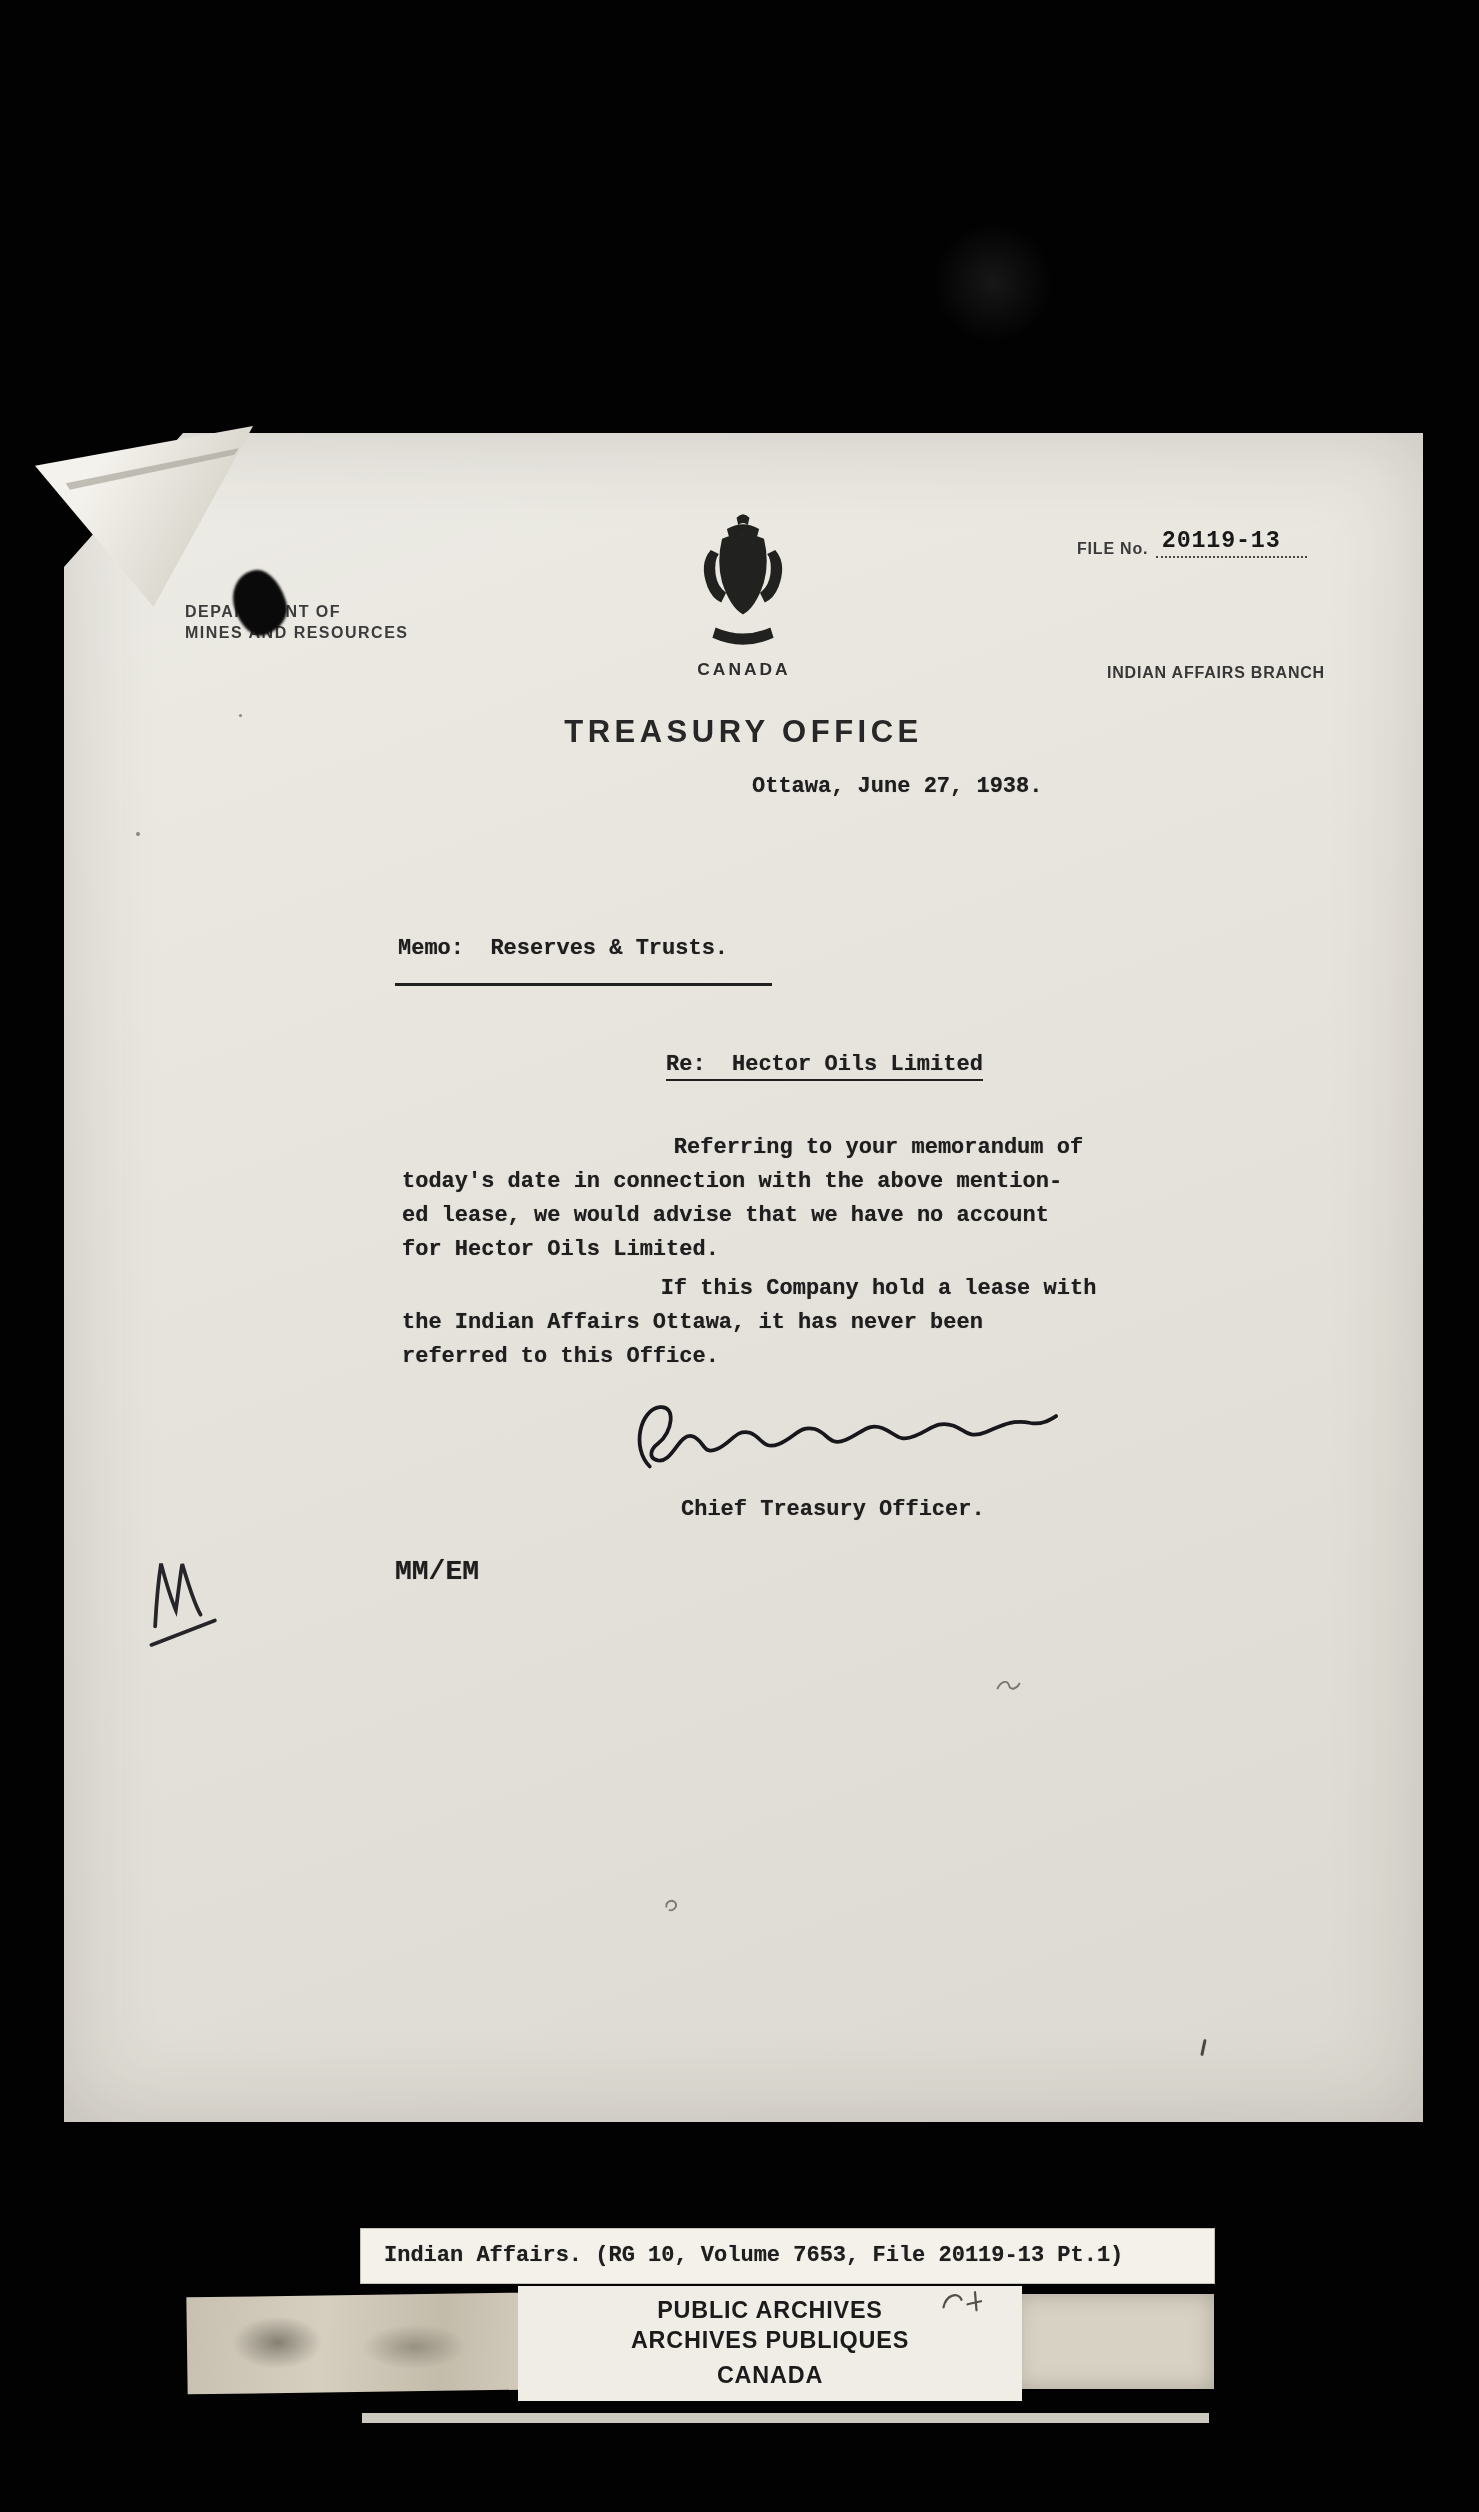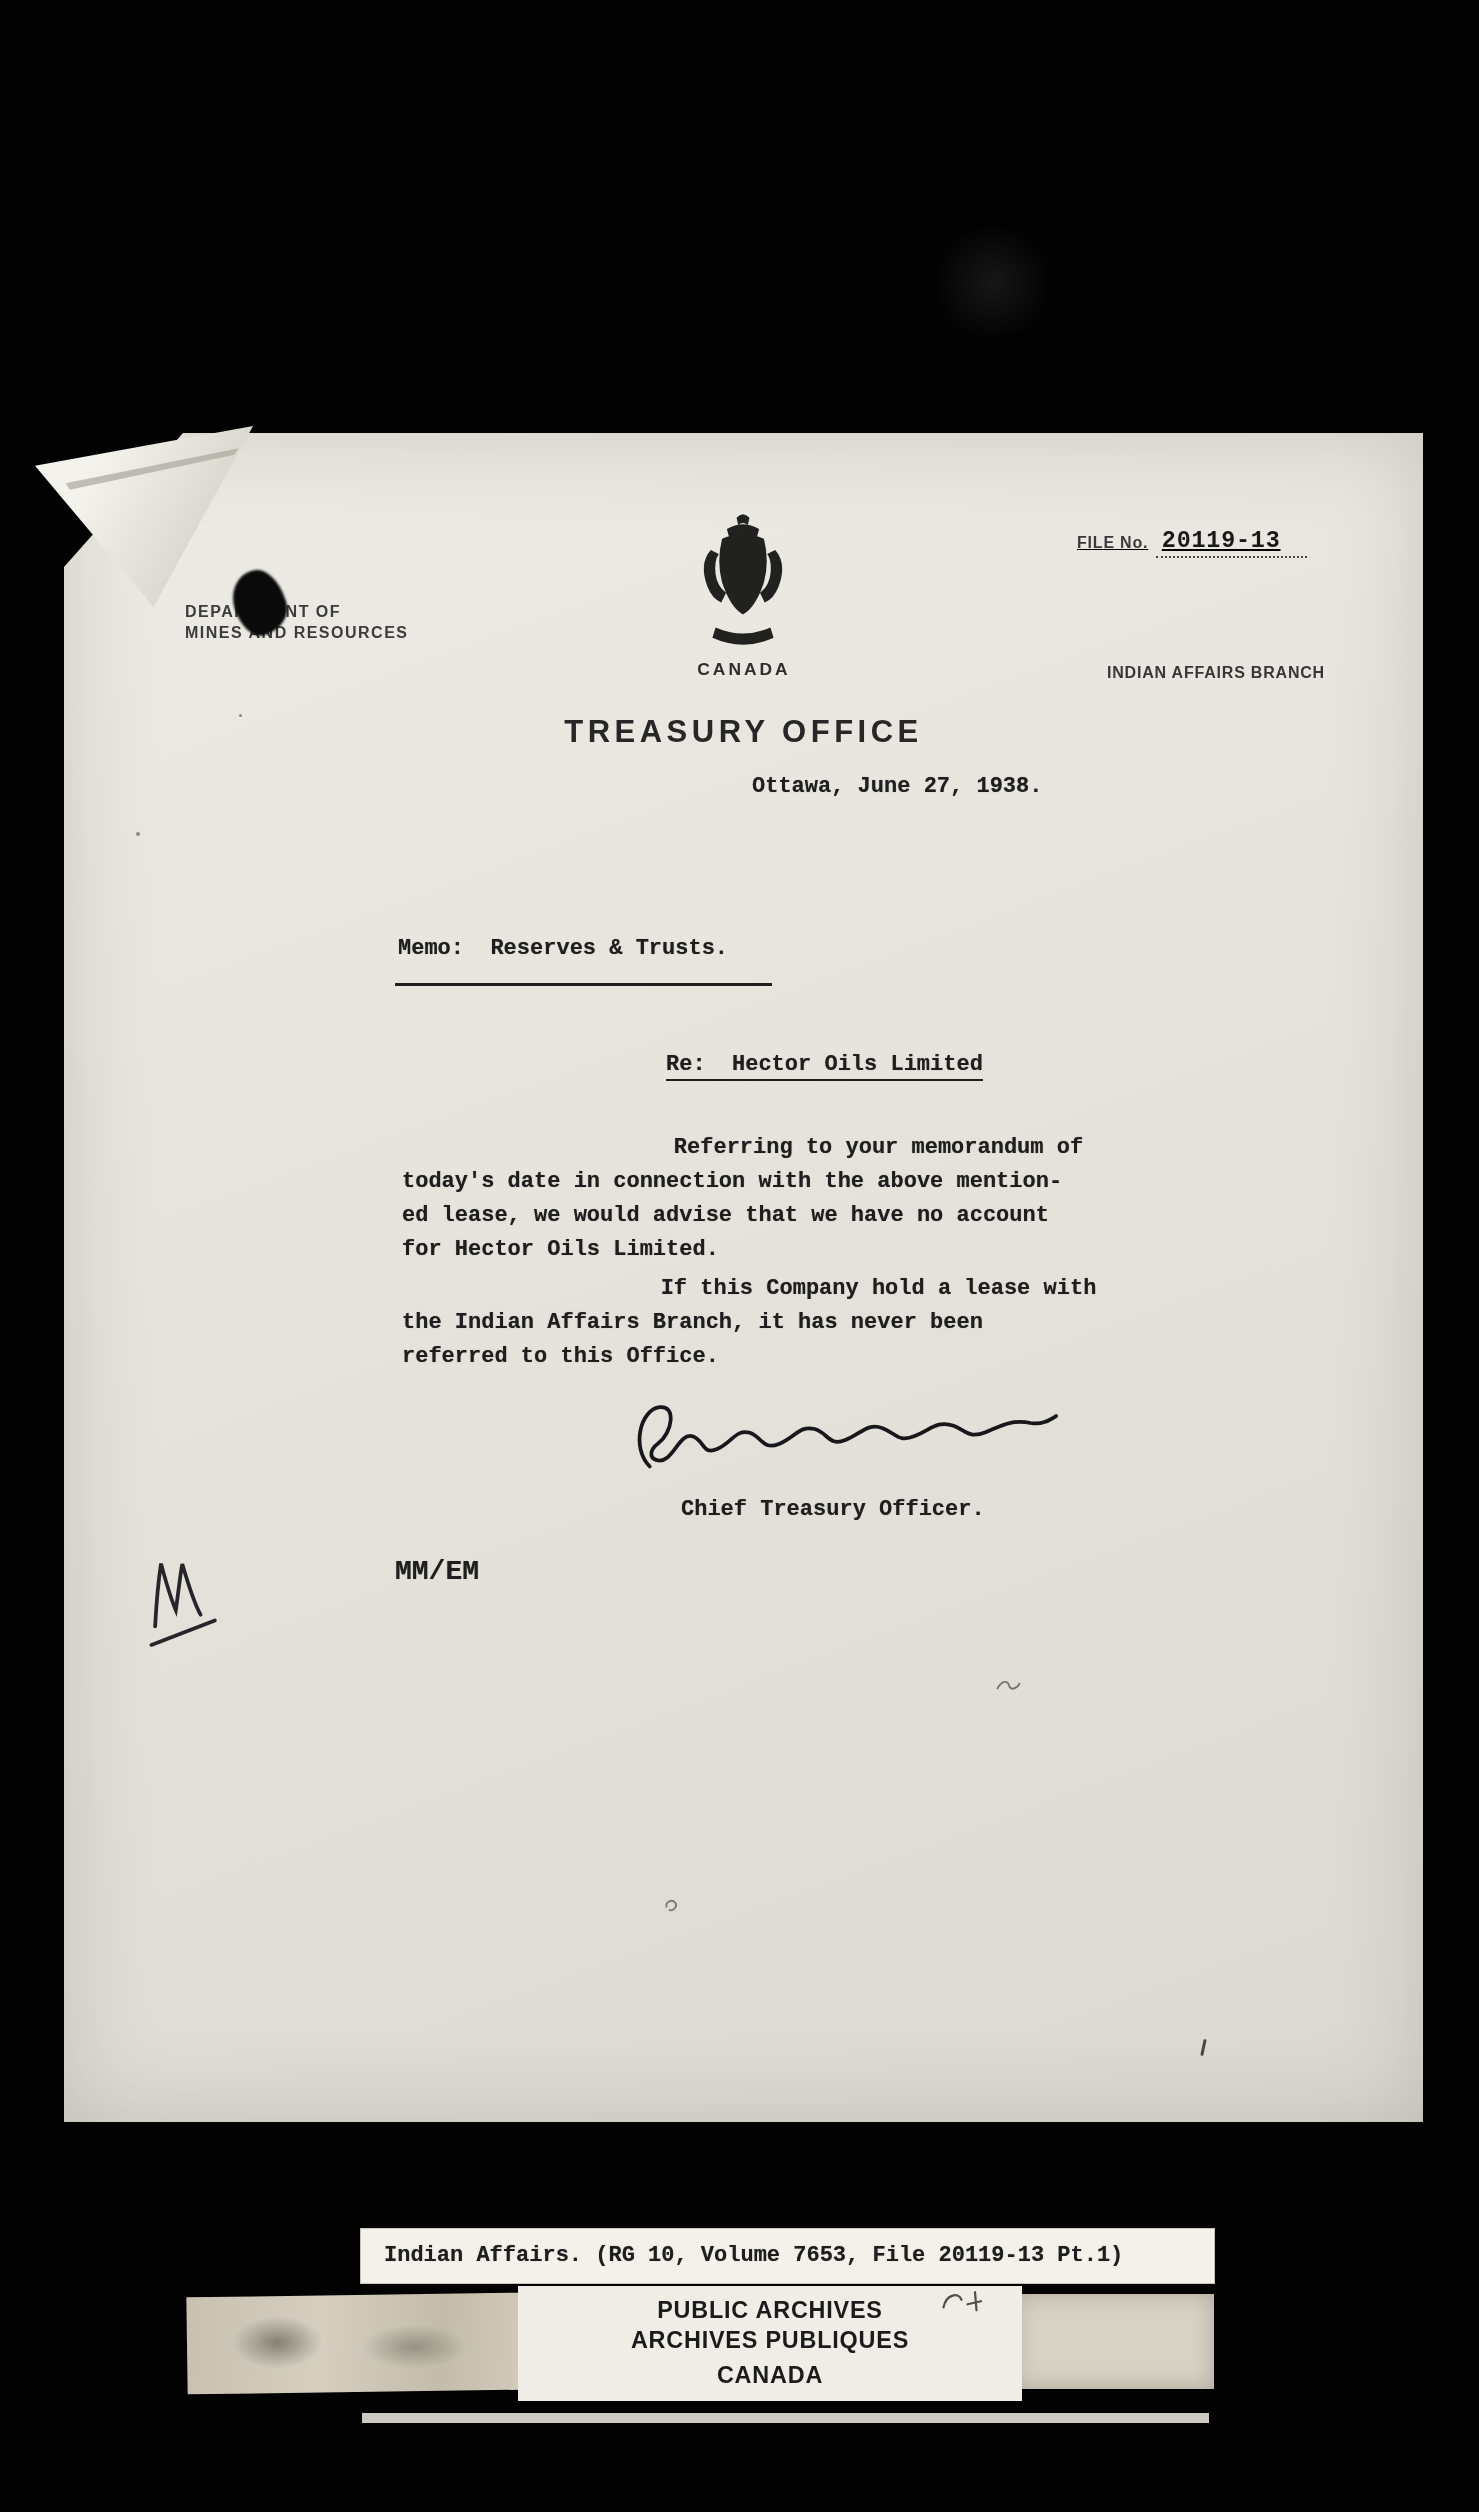--- a/index.html
+++ b/index.html
@@ -18,21 +18,21 @@
   .fold-crease{position:absolute;left:53px;top:442px;width:211px;height:159px;
         background:#aaa69d;clip-path:polygon(6% 26%,88% 4%,86% 8%,8% 30%);opacity:.7;}
   
   .dept{position:absolute;left:121px;top:168px;font-weight:700;font-size:16px;
         letter-spacing:1.5px;line-height:21px;color:#3c3c3c;}
   .ink-blot{position:absolute;left:170px;top:137px;width:51px;height:65px;background:#0a0a0a;
         border-radius:55% 45% 60% 40%/50% 60% 40% 55%;transform:rotate(-18deg);filter:blur(0.8px);}
   .crest{position:absolute;left:630px;top:80px;width:98px;height:145px;}
   .canada-cap{position:absolute;left:593px;top:226px;width:174px;text-align:center;
         font-weight:700;font-size:17.4px;letter-spacing:3px;color:#2e2e2e;}
-  .file-no{position:absolute;left:1013px;top:95px;display:flex;align-items:center;gap:7.5px;text-decoration:underline;}
+  .file-no{position:absolute;left:1013px;top:95px;display:flex;align-items:flex-end;gap:7.5px;}
   .file-no-label{font-weight:700;font-size:16px;letter-spacing:0.8px;color:#3a3a3a;}
   .file-no-value{font-family:"Liberation Mono","DejaVu Sans Mono",monospace;font-weight:700;
         font-size:23.4px;color:#181818;border-bottom:2.3px dotted #454545;padding:0 26px 1.5px 6px;
         letter-spacing:0.8px;}
   .branch{position:absolute;left:1043px;top:231px;font-weight:700;font-size:16px;
         letter-spacing:0.8px;color:#373737;}
   .office{position:absolute;left:0;top:281px;width:1359px;text-align:center;font-weight:700;
         font-size:31px;letter-spacing:4.5px;color:#272727;}
   
   .mono{font-family:"Liberation Mono","DejaVu Sans Mono",monospace;font-weight:700;
@@ -113,21 +113,21 @@
 
     <div class="para para-1">
       <div class="mono indent">Referring to your memorandum of</div>
       <div class="mono">today's date in connection with the above mention-</div>
       <div class="mono">ed lease, we would advise that we have no account</div>
       <div class="mono">for Hector Oils Limited.</div>
     </div>
 
     <div class="para para-2">
       <div class="mono indent">If this Company hold a lease with</div>
-      <div class="mono">the Indian Affairs Branch, it has never been</div>
+      <div class="mono">the Indian Affairs Ottawa, it has never been</div>
       <div class="mono">referred to this Office.</div>
     </div>
 
     <svg class="signature" viewBox="0 0 580 108">
       <g fill="none" stroke="#17171c" stroke-width="5" stroke-linecap="round">
         <path d="M30 92 C 6 66 20 16 46 14 C 68 12 62 48 42 62 C 32 69 28 80 40 84"></path>
         <path d="M40 84 C 60 90 70 48 88 54 C 104 60 100 80 120 72 C 140 64 146 46 164 52 C 180 58 180 76 202 68 C 224 60 230 44 250 50 C 268 56 268 74 290 66 C 312 58 320 44 340 52 C 358 60 360 72 382 64 C 404 56 412 44 434 52 C 452 60 454 70 476 62 C 498 54 512 46 536 52 C 550 55 560 50 570 44"></path>
       </g>
     </svg>
     <div class="mono signer">Chief Treasury Officer.</div>

